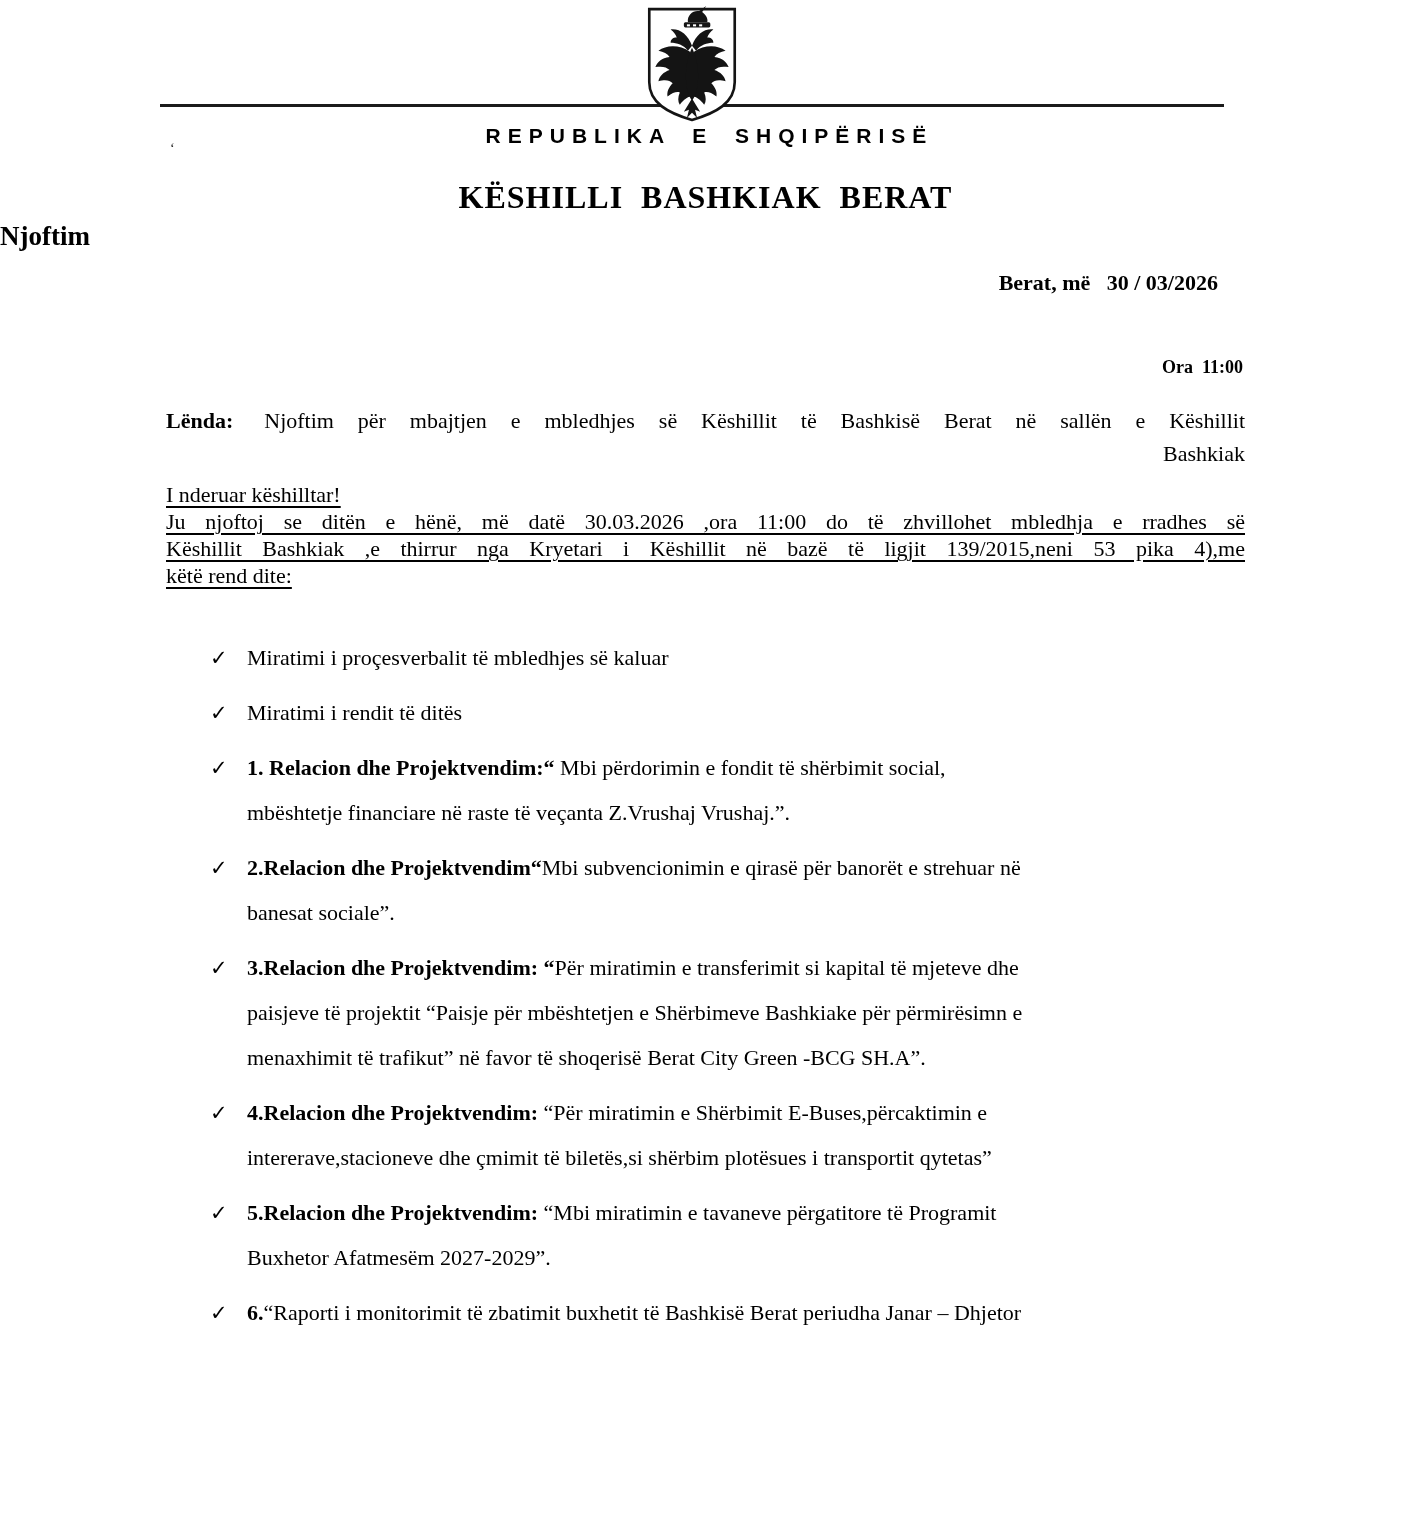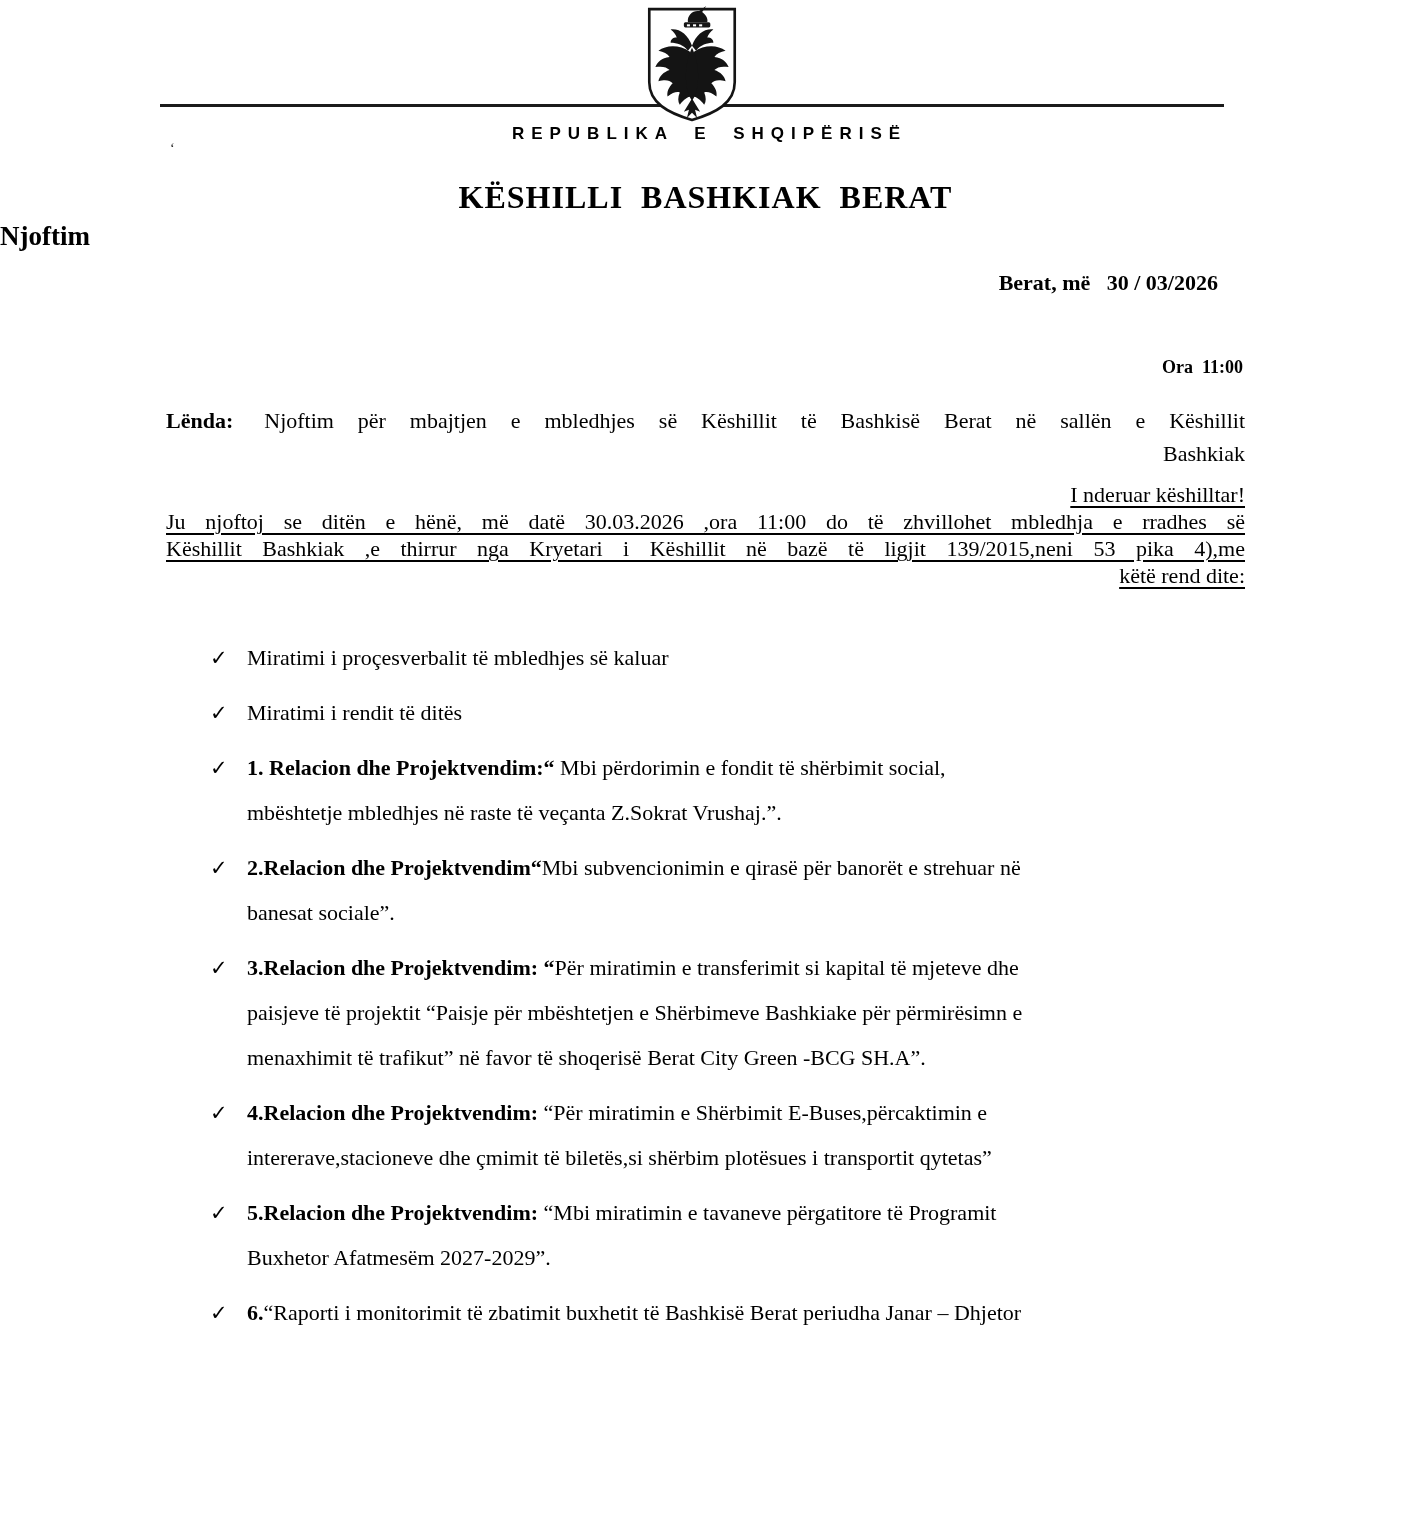--- a/index.html
+++ b/index.html
@@ -14,21 +14,21 @@
   .rule { position:absolute; top:104px; left:160px; width:1064px; height:3px; background:#1b1b1b; }
 
   .emblem { position:absolute; left:645px; top:5px; width:94px; height:118px; }
   .emblem svg { width:100%; height:100%; display:block; }
 
   .stray { position:absolute; left:170px; top:141px; font-size:14px; color:#222; }
 
   .republic {
     position:absolute; top:124px; left:0; width:100%; text-align:center;
     font-family:"Liberation Sans", sans-serif; font-weight:bold;
-    font-size:17px; letter-spacing:7px; word-spacing:9px; white-space:pre;padding-left:8px;
+    font-size:21px; letter-spacing:7px; word-spacing:9px; white-space:pre;padding-left:8px;
   }
   .council {
     position:absolute; top:179px; left:0; width:100%; text-align:center;
     font-weight:bold; font-size:32px; letter-spacing:1px; white-space:pre;
   }
   .doctitle {
     position:absolute; top:221px; left:0; width:100%; text-align:left;
     font-weight:bold; font-size:27px;
   }
   .dateline {
@@ -41,21 +41,21 @@
   }
 
   .content { position:absolute; left:166px; top:404px; width:1079px; font-size:22px; }
 
   .subj-line1 { line-height:33px; text-align:justify; text-align-last:justify; text-justify:inter-word; }
   .subj-label { font-weight:bold; margin-right:31px; }
   .subj-line2 { line-height:33px; text-align:right; }
 
   .intro { margin-top:11px; line-height:27px; }
   .intro-line {
-    text-decoration:underline; text-decoration-thickness:2px; text-underline-offset:4px;text-align:right;
+    text-decoration:underline; text-decoration-thickness:2px; text-underline-offset:4px;
   }
   .intro-line.full { text-align:justify; text-align-last:justify; text-justify:inter-word; }
 
   .agenda { margin-top:46px; }
   .agenda-item { position:relative; padding-left:81px; line-height:45px; margin-bottom:10px; }
   .check {
     position:absolute; left:44px; top:1px; font-size:21px;
     font-family:"DejaVu Sans", sans-serif;
   }
   .b { font-weight:bold; }
@@ -122,21 +122,21 @@
         <div class="agenda-item">
           <span class="check">✓</span>
           <div>
             <div class="item-line"><span>Miratimi i rendit të ditës</span></div>
           </div>
         </div>
         <div class="agenda-item">
           <span class="check">✓</span>
           <div>
             <div class="item-line"><span class="b">1. Relacion dhe Projektvendim:“</span><span> Mbi përdorimin e fondit të shërbimit social,</span></div>
-            <div class="item-line"><span>mbështetje mbledhjes në raste të veçanta Z.Sokrat Vrushaj.”.</span></div>
+            <div class="item-line"><span>mbështetje financiare në raste të veçanta Z.Vrushaj Vrushaj.”.</span></div>
           </div>
         </div>
         <div class="agenda-item">
           <span class="check">✓</span>
           <div>
             <div class="item-line"><span class="b">2.Relacion dhe Projektvendim“</span><span>Mbi subvencionimin e qirasë për banorët e strehuar në</span></div>
             <div class="item-line"><span>banesat sociale”.</span></div>
           </div>
         </div>
         <div class="agenda-item">

